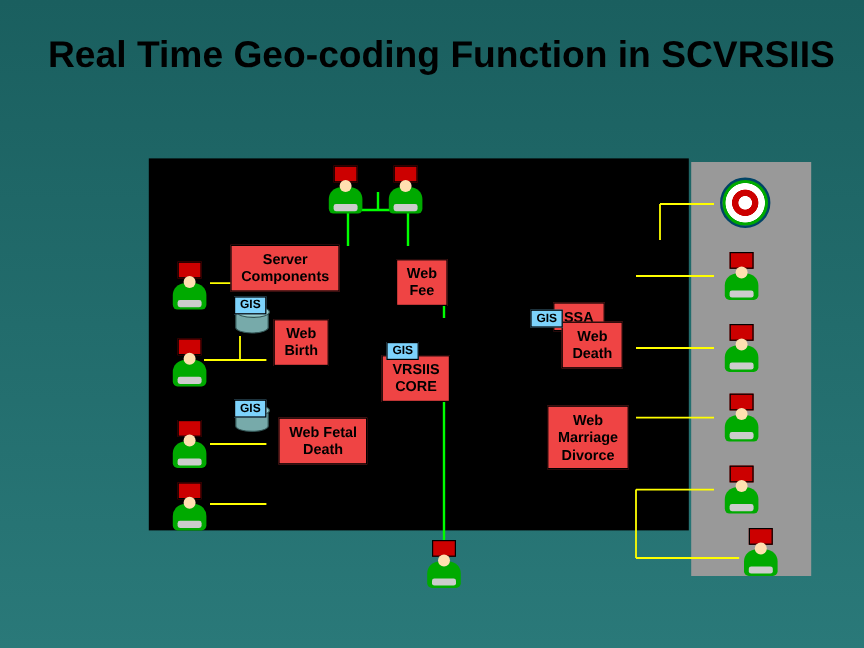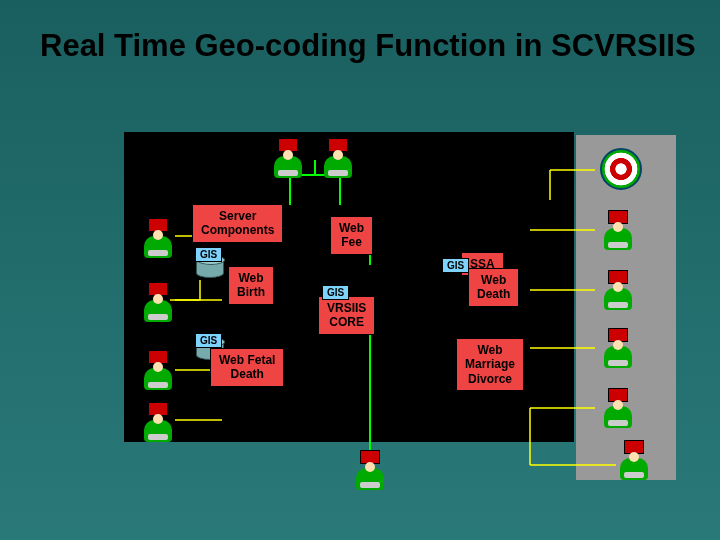--- a/index.html
+++ b/index.html
@@ -214,21 +214,21 @@
 Components</div>
 <div class="box" style="top:216px;left:330px;white-space:pre">Web
 Fee</div>
 <div class="box" style="top:252px;left:461px">SSA</div>
 <div class="box" style="top:266px;left:228px;white-space:pre">Web
 Birth</div>
 <div class="box" style="top:268px;left:468px;white-space:pre">Web
 Death</div>
 <div class="box" style="top:296px;left:318px;white-space:pre">VRSIIS
 CORE</div>
-<div class="box" style="top:348px;left:210px;white-space:pre">Web Fetal
+<div class="box" style="top:348px;left:232px;white-space:pre">Web Fetal
 Death</div>
 <div class="box" style="top:338px;left:456px;white-space:pre">Web
 Marriage
 Divorce</div>
 
 <div class="tag" style="top:247px;left:195px">GIS</div>
 <div class="tag" style="top:333px;left:195px">GIS</div>
 <div class="tag" style="top:285px;left:322px">GIS</div>
 <div class="tag" style="top:258px;left:442px">GIS</div>
 

